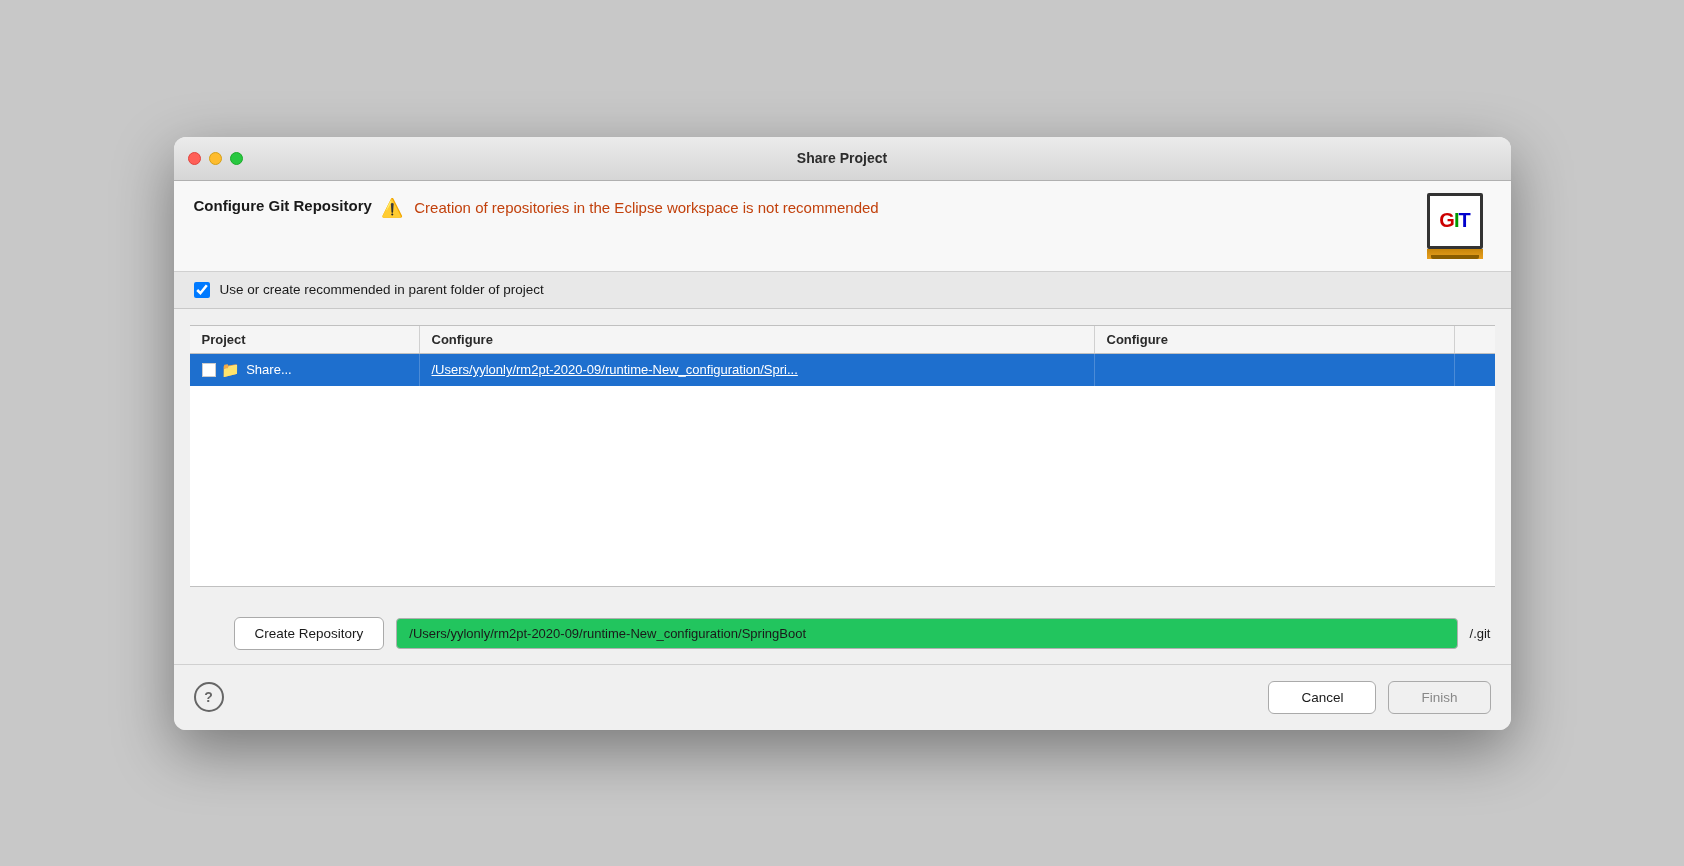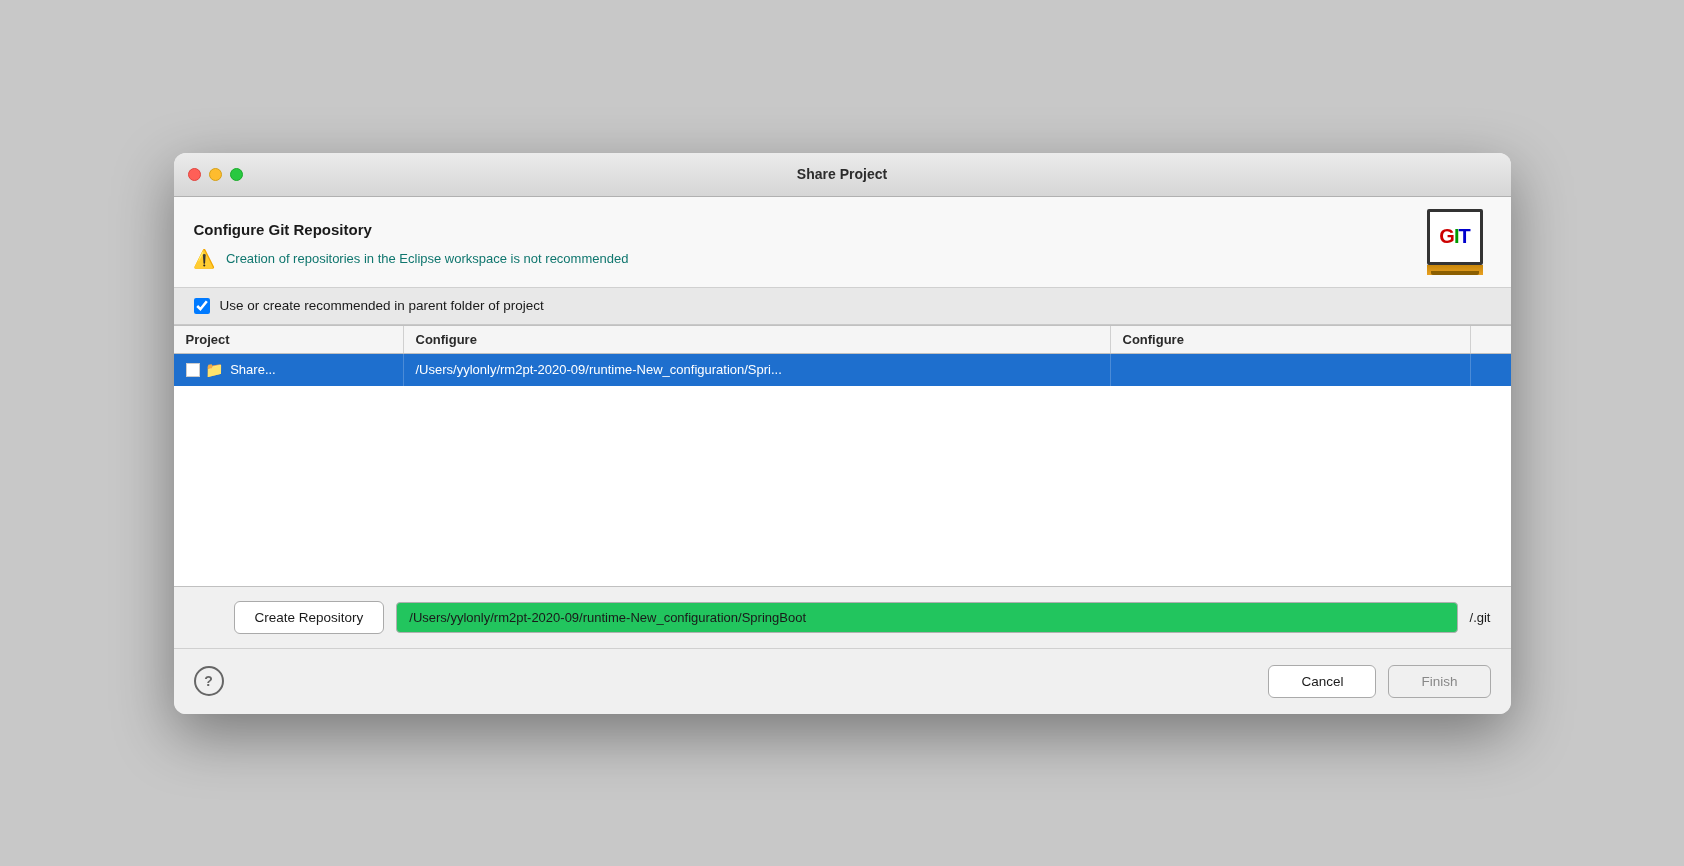--- a/index.html
+++ b/index.html
@@ -72,45 +72,44 @@
       background: #f8f8f8;
       padding: 16px 20px 14px 20px;
       border-bottom: 1px solid #d0d0d0;
       display: flex;
       align-items: flex-start;
       justify-content: space-between;
     }
 
     .header-left {
       display: flex;
-      flex-direction: column;
+      flex-direction: row;
       gap: 10px;
-      margin-top: 8px;
     }
 
     .configure-title {
       font-size: 15px;
       font-weight: 700;
       color: #1a1a1a;
     }
 
     .warning-row {
       display: flex;
       align-items: center;
       gap: 10px;
     }
 
     .warning-icon {
       font-size: 18px;
       flex-shrink: 0;
     }
 
     .warning-text {
-      font-size: 13px;
-      color: #0f766e;
+      font-size: 15px;
+      color: #c2410c;
     }
 
     .git-logo {
       width: 64px;
       height: 64px;
       flex-shrink: 0;
       margin-top: -4px;
     }
 
     .git-logo-inner {
@@ -169,21 +168,21 @@
       cursor: pointer;
     }
 
     .checkbox-label {
       font-size: 13.5px;
       color: #1a1a1a;
     }
 
     .table-section {
       background: #7dd3fc;
-      margin: 0;
+      margin: 16px;
       border-top: 1px solid #c0c0c0;
       border-bottom: 1px solid #c0c0c0;
       flex: 1;
     }
 
     .table-header {
       display: grid;
       grid-template-columns: 230px 1fr 360px 40px;
       border-bottom: 1px solid #c0c0c0;
       background: #f5f5f5;
@@ -234,20 +233,21 @@
     }
 
     .project-name {
       color: white;
       font-size: 13px;
     }
 
     .location-text {
       color: white;
       font-size: 13px;
+      text-decoration: underline;
     }
 
     .bottom-section {
       padding: 14px 20px;
       background: #f0f0f0;
       display: flex;
       flex-direction: column;
       gap: 12px;
     }
 

